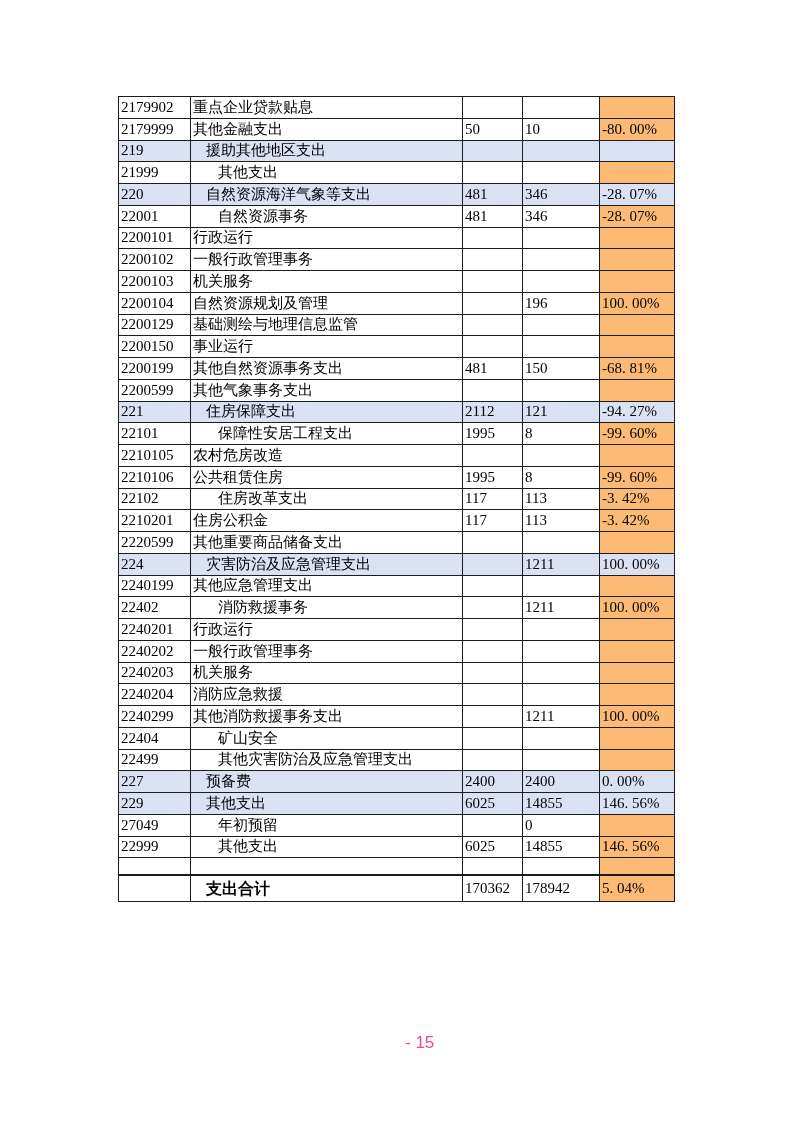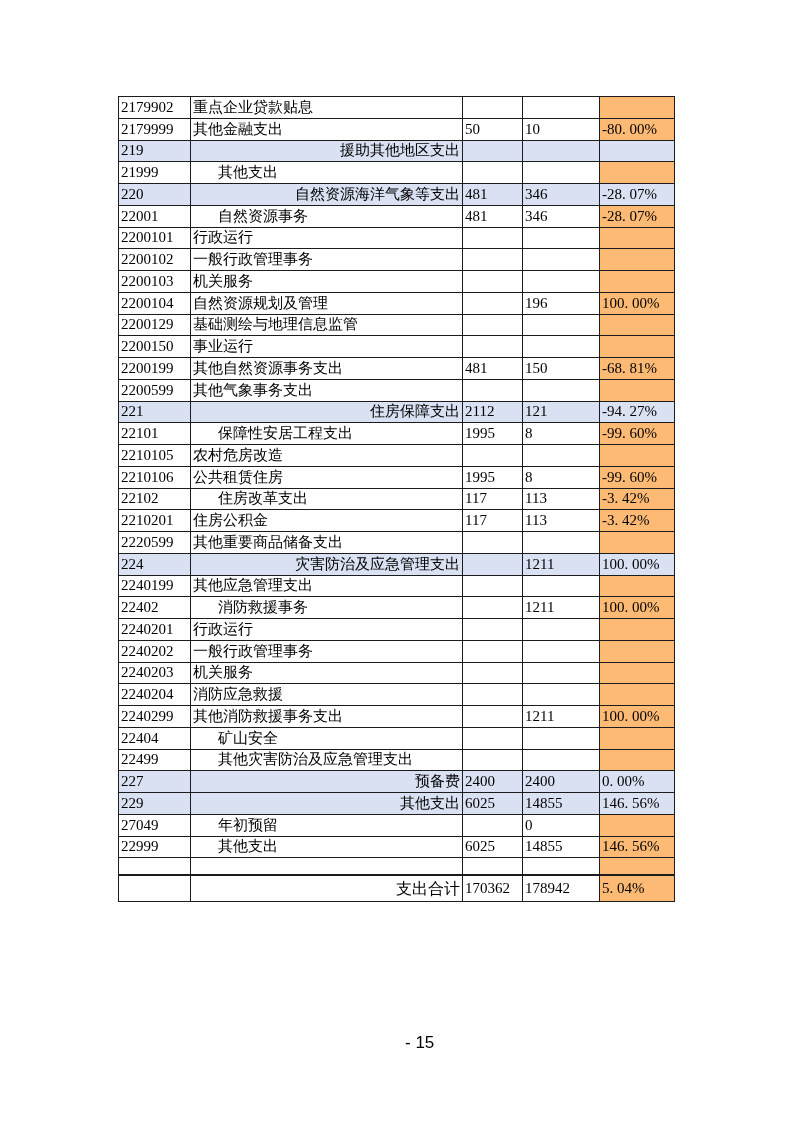--- a/index.html
+++ b/index.html
@@ -36,33 +36,33 @@
     overflow: hidden;
     background: #ffffff;
   }
   tr.normal-row { height: 21.75px; }
   tr.spacer-row { height: 17px; }
   tr.total-row  { height: 27px; }
 
   td.pct { background: #fdba74; }
   tr.cat td { background: #d9e1f2; }
 
-  td.name.ind0 { padding-left: 15px; text-align: right; }
+  td.name.ind0 { padding-left: 15px; }
   td.name.ind1 { padding-left: 27px; }
   td.name.ind2 { }
 
   tr.total-row td { border-top: 2px solid #1c1c1c; }
-  tr.total-row td.name { font-weight: 400; font-size: 16px; }
+  tr.total-row td.name { font-weight: 700; font-size: 16px; }
 
   .page-number {
     position: absolute;
     left: 405px; top: 1033px;
     font-family: "Liberation Sans", sans-serif;
     font-size: 17px;
-    color: #000000;
+    color: #ec4899;
   }
 </style>
 </head>
 <body>
 
 <div class="doc-page">
 
   <table class="budget">
     <colgroup>
       <col class="c-code">

